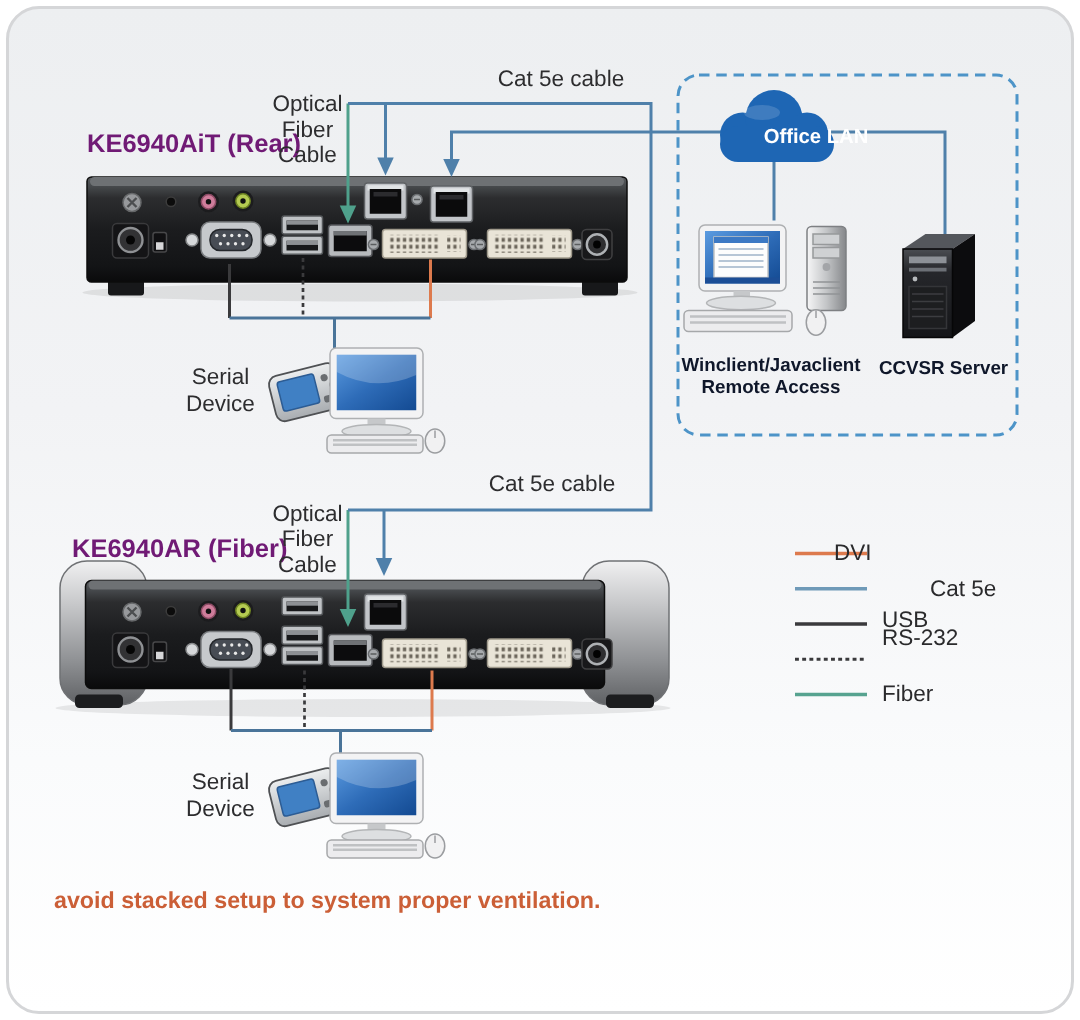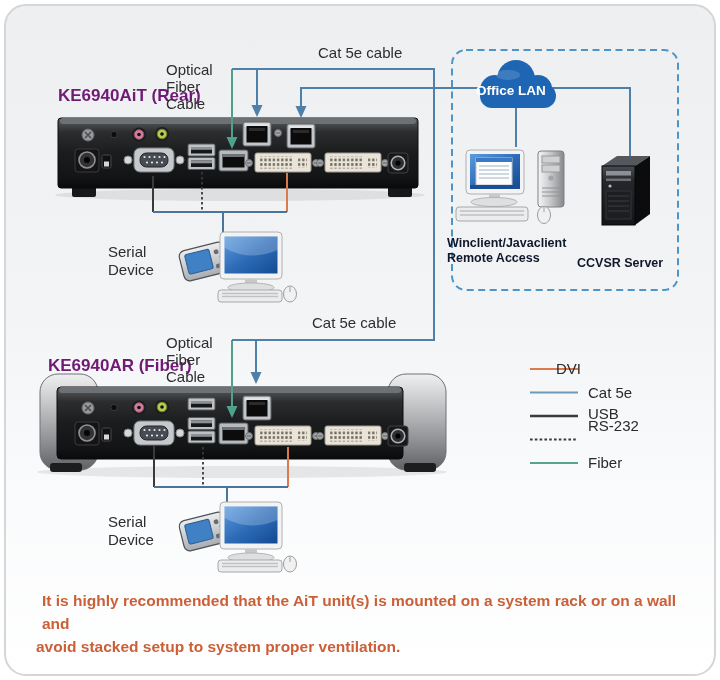--- a/index.html
+++ b/index.html
@@ -2,21 +2,21 @@
 <html><head>
 <meta charset="utf-8">
 <style>
   html,body{margin:0;padding:0}
   body{width:720px;height:680px;position:relative;background:#fff;
        font-family:"Liberation Sans",sans-serif;overflow:hidden}
   .canvas{position:absolute;inset:4px;border:2px solid #d5d6d8;border-radius:22px;
           background:linear-gradient(180deg,#edeff1 0%,#f2f3f5 40%,#fafbfc 75%,#ffffff 100%)}
   svg.layer{position:absolute;left:0;top:0;z-index:2}
   .lbl{position:absolute;z-index:5;color:#2d2d2f;font-size:15px;line-height:17px;white-space:nowrap}
-  .center{}
+  .center{text-align:center}
   .title{font-size:17px;font-weight:700;color:#701a75}
   .multiline{white-space:normal}
   .small-lbl{font-size:12.5px;font-weight:700;line-height:14.5px;color:#0f172a;white-space:normal}
   .cloud-lbl{font-size:13.5px;font-weight:700;color:#ffffff}
   .legend-lbl{font-size:15px;color:#2a2a2c}
   .note{position:absolute;z-index:5;left:36px;top:589px;width:672px;
         font-size:15.5px;line-height:23px;font-weight:700;color:#cb5f37;white-space:normal}
   .note .l1{padding-left:6px}
 </style>
 </head>
@@ -313,30 +313,29 @@
 
 <div class="lbl center multiline" style="left:108px;top:243px;width:78px;line-height:17.5px">
   <div>Serial</div>
   <div>Device</div>
 </div>
 <div class="lbl center multiline" style="left:108px;top:513px;width:78px;line-height:17.5px">
   <div>Serial</div>
   <div>Device</div>
 </div>
 
-<div class="lbl cloud-lbl center" style="left:476px;top:82px;width:88px">Office LAN</div>
+<div class="lbl cloud-lbl center" style="left:500px;top:82px;width:88px">Office LAN</div>
 
 <div class="lbl small-lbl center" style="left:447px;top:236px;width:134px">
   <div>Winclient/Javaclient</div>
   <div>Remote Access</div>
 </div>
-<div class="lbl small-lbl center" style="left:577px;top:256px;width:104px">CCVSR Server</div>
+<div class="lbl small-lbl center" style="left:577px;top:238px;width:104px">CCVSR Server</div>
 
 <div class="lbl legend-lbl" style="left:556px;top:360px">DVI</div>
-<div class="lbl legend-lbl" style="left:588px;top:384px">Cat 5e</div>
+<div class="lbl legend-lbl" style="left:620px;top:384px">Cat 5e</div>
 <div class="lbl legend-lbl" style="left:588px;top:417px">RS-232</div>
 <div class="lbl legend-lbl" style="left:588px;top:405px">USB</div>
 <div class="lbl legend-lbl" style="left:588px;top:454px">Fiber</div>
 
 <div class="note">
-  <div class="l1">It is highly recommended that the AiT unit(s) is mounted on a system rack or on a wall and</div>
   <div>avoid stacked setup to system proper ventilation.</div>
 </div>
 
 </body></html>

